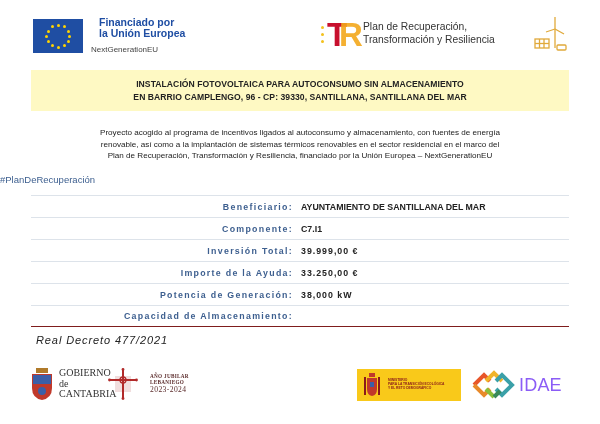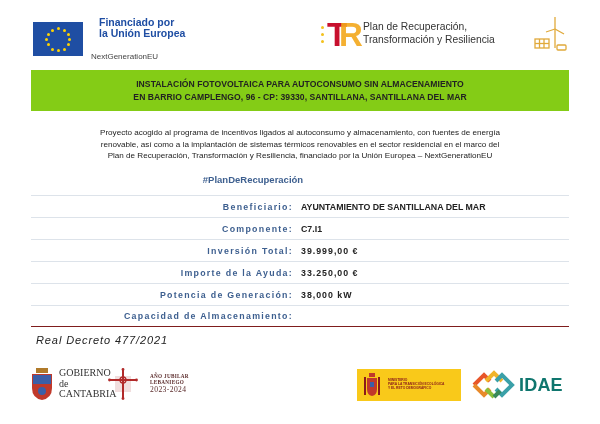--- a/index.html
+++ b/index.html
@@ -4,38 +4,38 @@
 <style>
   * { box-sizing: border-box; margin: 0; padding: 0; }
   html, body { width: 600px; height: 424px; background: #ffffff; overflow: hidden; }
   body { font-family: "Liberation Sans", sans-serif; color: #222; position: relative; }
 
   .logo-eu { position: absolute; left: 33px; top: 17px; display: flex; align-items: center; }
   .eu-flag { width: 50px; height: 34px; background: #1f4ea3; position: relative; }
   .eu-flag .star { position: absolute; width: 3px; height: 3px; background: #ffd400; border-radius: 50%; }
   .eu-text { margin-left: 8px; line-height: 1.05; }
   .eu-line1, .eu-line2 { color: #1f4ea3; font-weight: bold; font-size: 10.5px; display: block; margin-left: 8px; }
-  .eu-line3 { color: #444; font-size: 8px; display: block; margin-top: 14px; }
+  .eu-line3 { color: #444; font-size: 8px; display: block; margin-top: 7px; }
 
   .logo-prtr { position: absolute; left: 321px; top: 16px; display: flex; align-items: center; }
   .tr-mark { width: 36px; height: 36px; position: relative; }
   .tr-t { position: absolute; left: 6px; top: 2px; font-weight: bold; font-size: 33px; color: #c8102e; line-height: 1; font-family: "Liberation Sans", sans-serif; }
   .tr-r { position: absolute; left: 18px; top: 2px; font-weight: bold; font-size: 33px; color: #f3a81c; line-height: 1; opacity: .9; }
   .tr-dots { position: absolute; left: 0; top: 10px; width: 4px; }
   .tr-dots i { display: block; width: 3px; height: 3px; background: #f3c11c; border-radius: 50%; margin-bottom: 4px; }
   .prtr-text { margin-left: 6px; color: #333; font-size: 10.3px; line-height: 1.25; }
   .prtr-text span { display: block; }
 
   .energy-icon { position: absolute; left: 533px; top: 15px; width: 34px; height: 38px; }
 
-  .title-box { position: absolute; left: 31px; top: 70px; width: 538px; height: 41px; background: #84cc16; display: flex; flex-direction: column; justify-content: center; align-items: center; }
+  .title-box { position: absolute; left: 31px; top: 70px; width: 538px; height: 41px; background: #fef9c3; display: flex; flex-direction: column; justify-content: center; align-items: center; }
   .title-box span { font-weight: bold; font-size: 8.6px; color: #222; line-height: 1.45; letter-spacing: .05px; }
 
   .desc { position: absolute; left: 31px; top: 127px; width: 538px; text-align: center; font-size: 8.1px; line-height: 1.45; color: #222; }
-  .hashtag { position: absolute; left: 0; width: 506px; top: 174px; text-align: center; font-weight: bold; font-size: 9.5px; color: #3d5f8f; }
+  .hashtag { position: absolute; left: 0; width: 506px; top: 174px; font-weight: normal; font-size: 9.5px; color: #3d5f8f; }
 
   .table { position: absolute; left: 31px; top: 195px; width: 538px; }
   .row { height: 22px; border-top: 1px solid #dde3ea; display: flex; align-items: center; }
   .row:last-child { border-bottom: 1px solid #7f1d1d; }
   .row .label { width: 262px; text-align: right; color: #3d5f8f; font-weight: bold; font-size: 8.8px; letter-spacing: 1.3px; }
   .row .value { margin-left: 8px; color: #222; font-weight: bold; font-size: 8.8px; }
   .row .value.spaced { letter-spacing: 1px; }
 
   .decree { position: absolute; left: 36px; top: 334px; font-style: italic; font-size: 11px; letter-spacing: .9px; color: #222; }
 
@@ -50,21 +50,21 @@
   .jub-text .j1, .jub-text .j2 { display: block; font-size: 5.2px; letter-spacing: .3px; font-weight: bold; }
   .jub-text .j3 { display: block; font-size: 7.6px; letter-spacing: .4px; }
 
   .logo-ministerio { position: absolute; left: 357px; top: 369px; width: 104px; height: 32px; background: #f9c91a; display: flex; align-items: center; }
   .coat { width: 16px; height: 24px; margin-left: 7px; position: relative; }
   .min-text { margin-left: 8px; font-size: 3.3px; color: #8a1a1a; line-height: 1.2; font-weight: bold; }
   .min-text span { display: block; }
 
   .logo-idae { position: absolute; left: 470px; top: 368px; display: flex; align-items: center; }
   .idae-mark { width: 46px; height: 34px; }
-  .idae-text { margin-left: 3px; font-weight: bold; font-size: 18px; color: #0f766e; letter-spacing: .2px; }
+  .idae-text { margin-left: 3px; font-weight: normal; font-size: 18px; color: #8b5cf6; letter-spacing: .2px; }
 </style>
 </head>
 <body>
 
 <div class="logo-eu">
   <div class="eu-flag">
     <span class="star" style="left:23.5px;top:5px"></span>
     <span class="star" style="left:29.5px;top:6.5px"></span>
     <span class="star" style="left:33.5px;top:11px"></span>
     <span class="star" style="left:35px;top:16px"></span>

